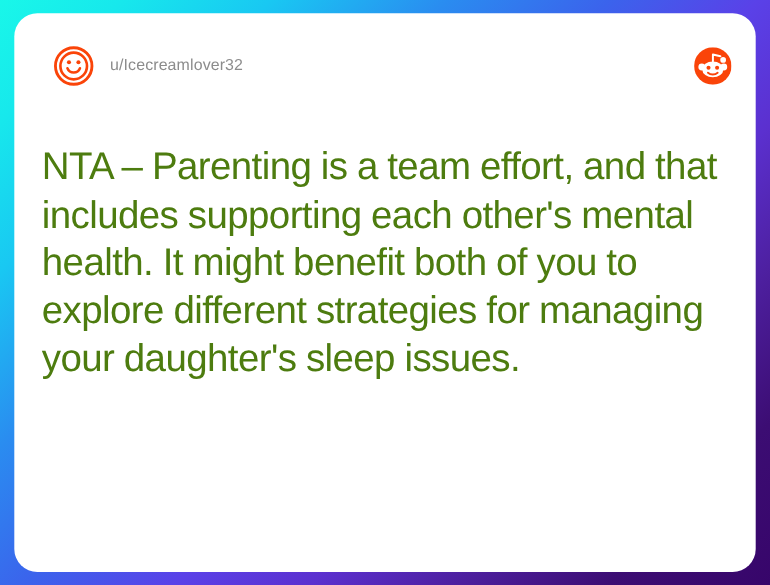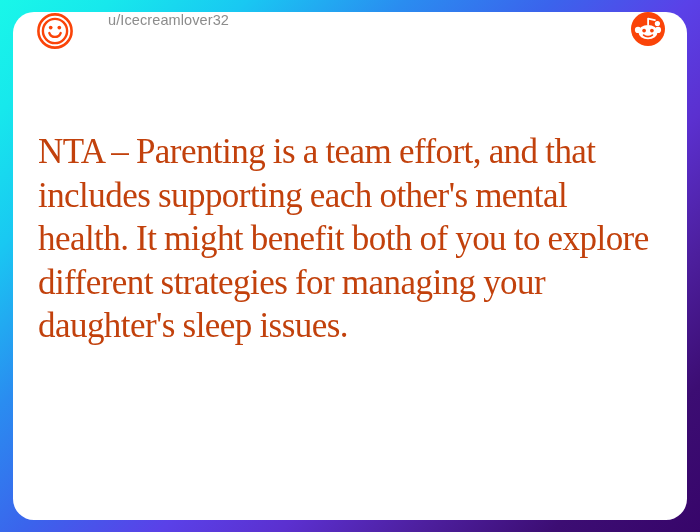--- a/index.html
+++ b/index.html
@@ -42,27 +42,26 @@
     bottom: 12px;
     background: #ffffff;
     border-radius: 21px;
     box-sizing: border-box;
     overflow: hidden;
   }
 
   
   .card-header {
     position: absolute;
-    left: 0; right: 0; top: 0;
+    left: 12px; right: 0; top: 0;
     height: 96px;
     display: flex;
-    align-items: flex-start;
+    align-items: center;
     padding: 0 22px 0 23px;
     box-sizing: border-box;
-    gap: 20px;
   }
 
   .avatar {
     width: 38px;
     height: 38px;
     flex: 0 0 38px;
     display: block;
   }
 
   .username {
@@ -88,26 +87,26 @@
   .card-body {
     position: absolute;
     left: 0; right: 0;
     top: 118px;
     padding: 0 28px 0 25px;
     box-sizing: border-box;
   }
 
   .post-text {
     margin: 0;
-    font-family: Liberation Serif, serif;
+    font-family: Liberation Sans, sans-serif;
     font-size: 35px;
     line-height: 43.5px;
     letter-spacing: -0.55px;
     word-spacing: -0.5px;
-    color: #c2410c;
+    color: #4d7c0f;
     font-weight: 400;
     white-space: pre-wrap;
   }
 </style>
 </head>
 <body>
 
 <div id="stage">
 
   <div id="card">

